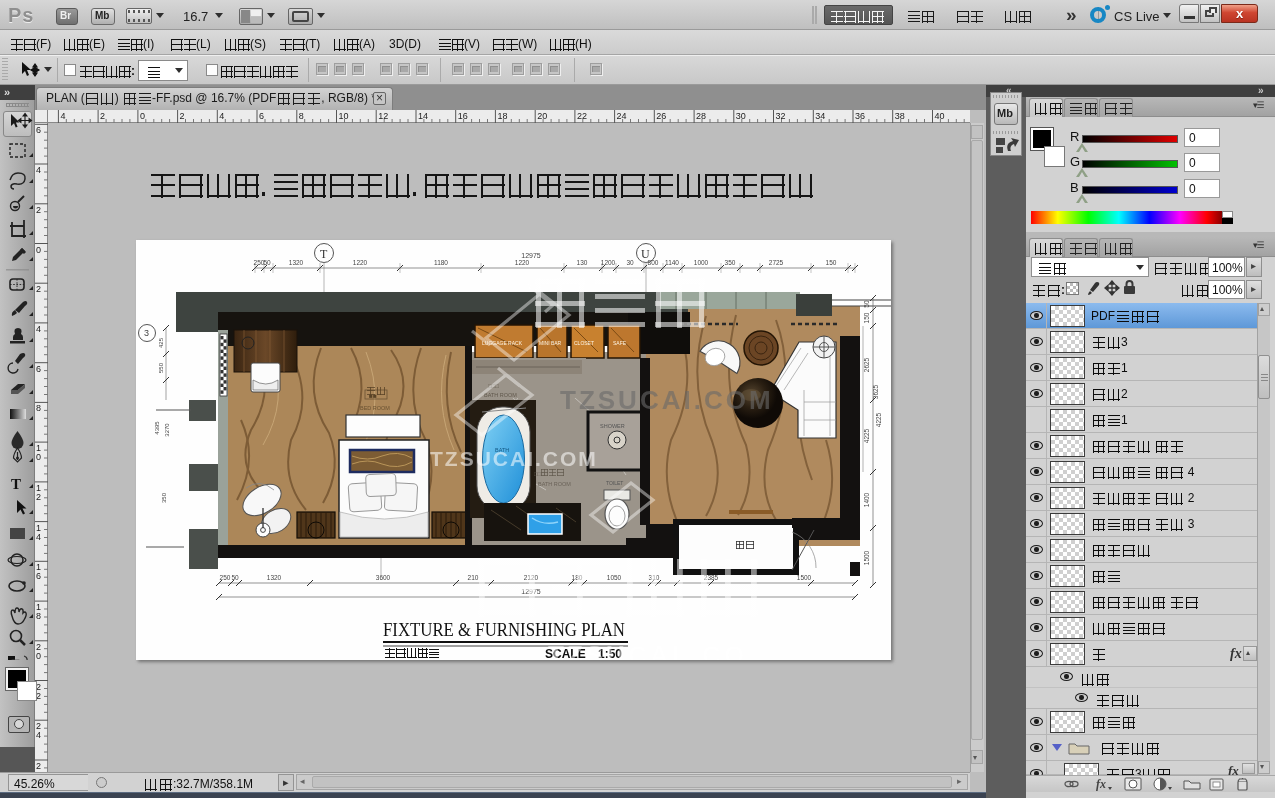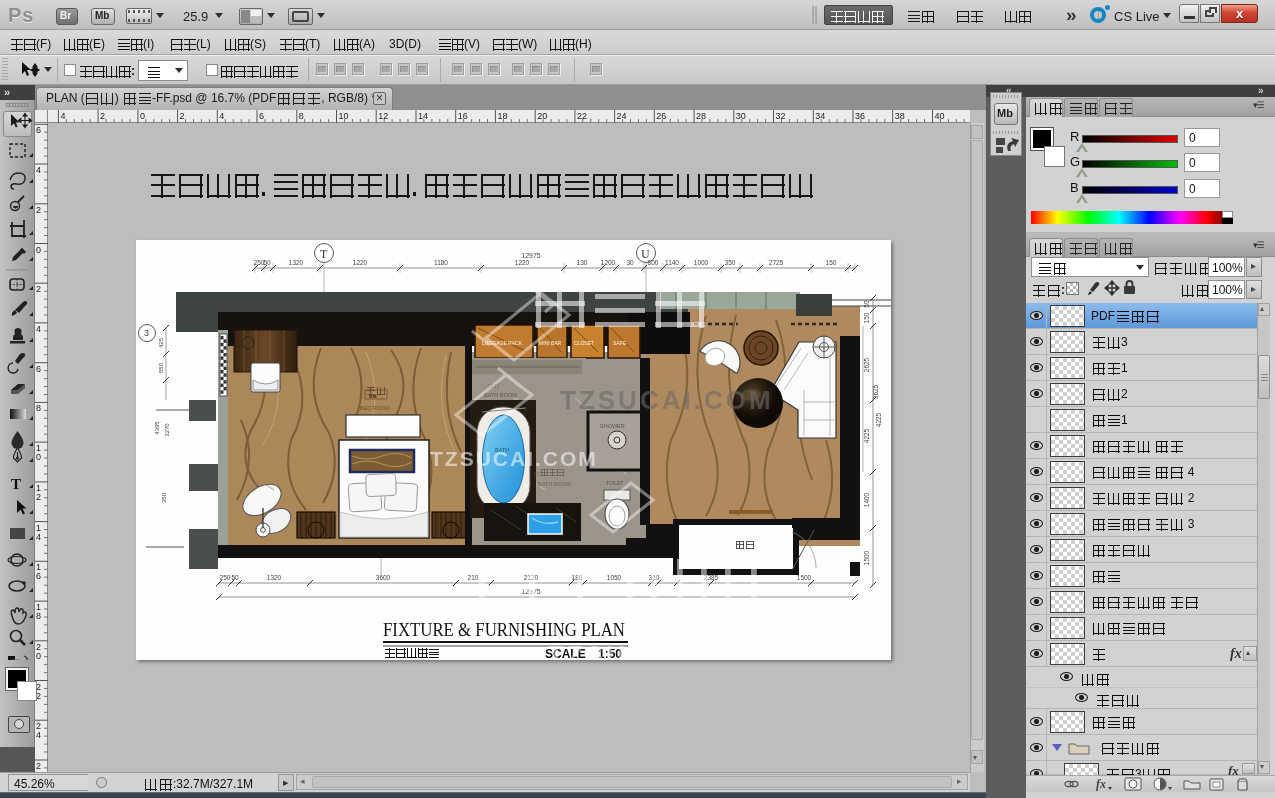--- a/index.html
+++ b/index.html
@@ -21,21 +21,21 @@
     <div class="abs" style="left:0px;top:0px;width:1275px;height:30px;background:linear-gradient(#d6d6d6,#bfbfbf);border-bottom:1px solid #9a9a9a"></div>
     <div class="abs" style="left:8px;top:4px;font-size:20px;color:#8f8f8f;white-space:nowrap;font-weight:bold;letter-spacing:1px;text-shadow:0 1px 0 #eee">Ps</div>
     <div class="abs" style="left:56px;top:8px;width:22px;height:17px;background:linear-gradient(#9a9a9a,#6f6f6f);border:1px solid #5a5a5a;border-radius:3px"></div>
     <div class="abs" style="left:60px;top:10px;font-size:10px;color:#f0f0f0;white-space:nowrap;font-weight:bold">Br</div>
     <div class="abs" style="left:91px;top:8px;width:24px;height:17px;background:linear-gradient(#e0e0e0,#b0b0b0);border:1px solid #6a6a6a;border-radius:3px"></div>
     <div class="abs" style="left:95px;top:10px;font-size:10px;color:#222;white-space:nowrap;font-weight:bold">Mb</div>
     <div class="abs" style="left:126px;top:8px;width:26px;height:16px;background:linear-gradient(#efefef,#c0c0c0);border:1px solid #666;border-radius:2px"></div>
     <div class="abs" style="left:128px;top:10px;width:22px;height:3px;background:repeating-linear-gradient(90deg,#555 0 2px,transparent 2px 5px);"></div>
     <div class="abs" style="left:128px;top:19px;width:22px;height:3px;background:repeating-linear-gradient(90deg,#555 0 2px,transparent 2px 5px);"></div>
     <span class="dtri abs" style="left:156px;top:13px"></span>
-    <div class="abs" style="left:183px;top:9px;font-size:13px;color:#222;white-space:nowrap;">25.9</div>
+    <div class="abs" style="left:183px;top:9px;font-size:13px;color:#222;white-space:nowrap;">16.7</div>
     <span class="dtri abs" style="left:215px;top:13px"></span>
     <div class="abs" style="left:239px;top:8px;width:24px;height:17px;background:linear-gradient(#d8d8d8,#aaa);border:1px solid #666;border-radius:2px"></div>
     <div class="abs" style="left:241px;top:10px;width:9px;height:13px;background:#888;"></div>
     <div class="abs" style="left:251px;top:10px;width:10px;height:6px;background:#efefef;"></div>
     <div class="abs" style="left:251px;top:17px;width:10px;height:6px;background:#bbb;"></div>
     <span class="dtri abs" style="left:267px;top:13px"></span>
     <div class="abs" style="left:288px;top:8px;width:25px;height:17px;background:linear-gradient(#d8d8d8,#aaa);border:1px solid #666;border-radius:2px"></div>
     <div class="abs" style="left:292px;top:11px;width:17px;height:11px;background:transparent;border:2px solid #444;border-radius:2px"></div>
     <span class="dtri abs" style="left:317px;top:13px"></span>
     <div class="abs" style="left:812px;top:6px;width:2px;height:18px;background:#aaa;box-shadow:3px 0 0 #aaa"></div>
@@ -466,21 +466,21 @@
     <div class="abs" style="left:970px;top:123px;width:14px;height:649px;background:#cbcbcb;border-left:1px solid #9e9e9e"></div>
     <div class="abs" style="left:971px;top:125px;width:12px;height:14px;background:#c2c2c2;border:1px solid #a5a5a5"></div>
     <div class="abs" style="left:971px;top:750px;width:12px;height:14px;background:#c2c2c2;border:1px solid #a5a5a5"></div>
     <div class="abs" style="left:973px;top:753px;font-size:8px;color:#555;white-space:nowrap;">▾</div>
     <div class="abs" style="left:971px;top:140px;width:12px;height:600px;background:#c4c4c4;border:1px solid #a8a8a8;border-radius:2px"></div>
     <div class="abs" style="left:0px;top:772px;width:970px;height:20px;background:#d2d2d2;border-top:1px solid #9a9a9a"></div>
     <div class="abs" style="left:0px;top:747px;width:35px;height:25px;background:#565656;"></div>
     <div class="abs" style="left:8px;top:774px;width:80px;height:17px;background:#d8d8d8;border:1px solid #949494;border-right:none"></div>
     <div class="abs" style="left:14px;top:777px;font-size:12px;color:#111;white-space:nowrap;">45.26%</div>
     <div class="abs" style="left:96px;top:777px;width:11px;height:11px;border-radius:50%;border:1.5px solid #777;background:#ccc"></div>
-    <div class="abs" style="left:143px;top:777px;font-size:12px;color:#111;white-space:nowrap;"><span class="hz w3" style="width:12px;height:12px;"></span><span class="hz w4" style="width:12px;height:12px;"></span><span style="font-size:12px">:32.7M/327.1M</span></div>
+    <div class="abs" style="left:143px;top:777px;font-size:12px;color:#111;white-space:nowrap;"><span class="hz w3" style="width:12px;height:12px;"></span><span class="hz w4" style="width:12px;height:12px;"></span><span style="font-size:12px">:32.7M/358.1M</span></div>
     <div class="abs" style="left:278px;top:774px;width:16px;height:17px;background:#c9c9c9;border:1px solid #949494"></div>
     <div class="abs" style="left:283px;top:776px;font-size:11px;color:#333;white-space:nowrap;">▸</div>
     <div class="abs" style="left:296px;top:774px;width:672px;height:16px;background:#cbcbcb;border:1px solid #a5a5a5"></div>
     <div class="abs" style="left:300px;top:776px;font-size:9px;color:#666;white-space:nowrap;">◂</div>
     <div class="abs" style="left:957px;top:776px;font-size:9px;color:#666;white-space:nowrap;">▸</div>
     <div class="abs" style="left:312px;top:776px;width:640px;height:12px;background:#c2c2c2;border:1px solid #aaa;border-radius:2px"></div>
     <div class="abs" style="left:0px;top:792px;width:1275px;height:6px;background:#3a4250;border-top:1px solid #5a6a80"></div>
     <div class="abs" style="left:149px;top:170px;font-size:24px;color:#151515;white-space:nowrap;"><span class="hz w1" style="width:24px;height:24px;margin:0 2px;"></span><span class="hz w2" style="width:24px;height:24px;margin:0 2px;"></span><span class="hz w3" style="width:24px;height:24px;margin:0 2px;"></span><span class="hz w4" style="width:24px;height:24px;margin:0 2px;"></span><span style="display:inline-block;width:11px;height:24px;position:relative;vertical-align:middle"><span style="position:absolute;bottom:2px;left:1px;width:3px;height:4px;background:currentColor"></span></span><span class="hz w5" style="width:24px;height:24px;margin:0 2px;"></span><span class="hz w4" style="width:24px;height:24px;margin:0 2px;"></span><span class="hz w2" style="width:24px;height:24px;margin:0 2px;"></span><span class="hz w1" style="width:24px;height:24px;margin:0 2px;"></span><span class="hz w3" style="width:24px;height:24px;margin:0 2px;"></span><span style="display:inline-block;width:11px;height:24px;position:relative;vertical-align:middle"><span style="position:absolute;bottom:2px;left:1px;width:3px;height:4px;background:currentColor"></span></span><span class="hz w4" style="width:24px;height:24px;margin:0 2px;"></span><span class="hz w1" style="width:24px;height:24px;margin:0 2px;"></span><span class="hz w2" style="width:24px;height:24px;margin:0 2px;"></span><span class="hz w3" style="width:24px;height:24px;margin:0 2px;"></span><span class="hz w4" style="width:24px;height:24px;margin:0 2px;"></span><span class="hz w5" style="width:24px;height:24px;margin:0 2px;"></span><span class="hz w4" style="width:24px;height:24px;margin:0 2px;"></span><span class="hz w2" style="width:24px;height:24px;margin:0 2px;"></span><span class="hz w1" style="width:24px;height:24px;margin:0 2px;"></span><span class="hz w3" style="width:24px;height:24px;margin:0 2px;"></span><span class="hz w4" style="width:24px;height:24px;margin:0 2px;"></span><span class="hz w1" style="width:24px;height:24px;margin:0 2px;"></span><span class="hz w2" style="width:24px;height:24px;margin:0 2px;"></span><span class="hz w3" style="width:24px;height:24px;margin:0 2px;"></span></div>
     <div class="abs" style="left:136px;top:240px;width:755px;height:420px;background:#fefefe;box-shadow:2px 2px 3px rgba(60,60,60,.55)"></div>
     <svg class="abs" style="left:136px;top:240px" width="755" height="420" viewBox="0 0 755 420">

